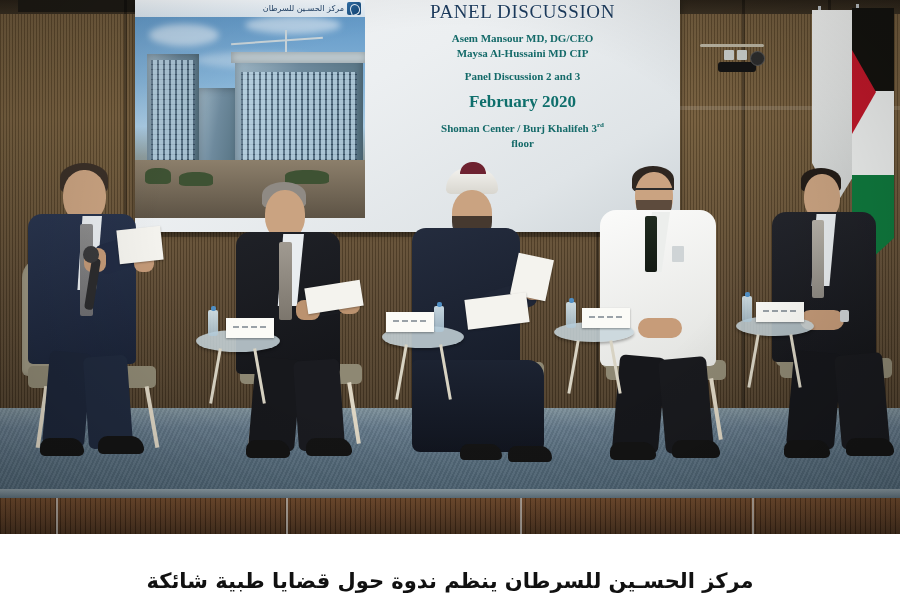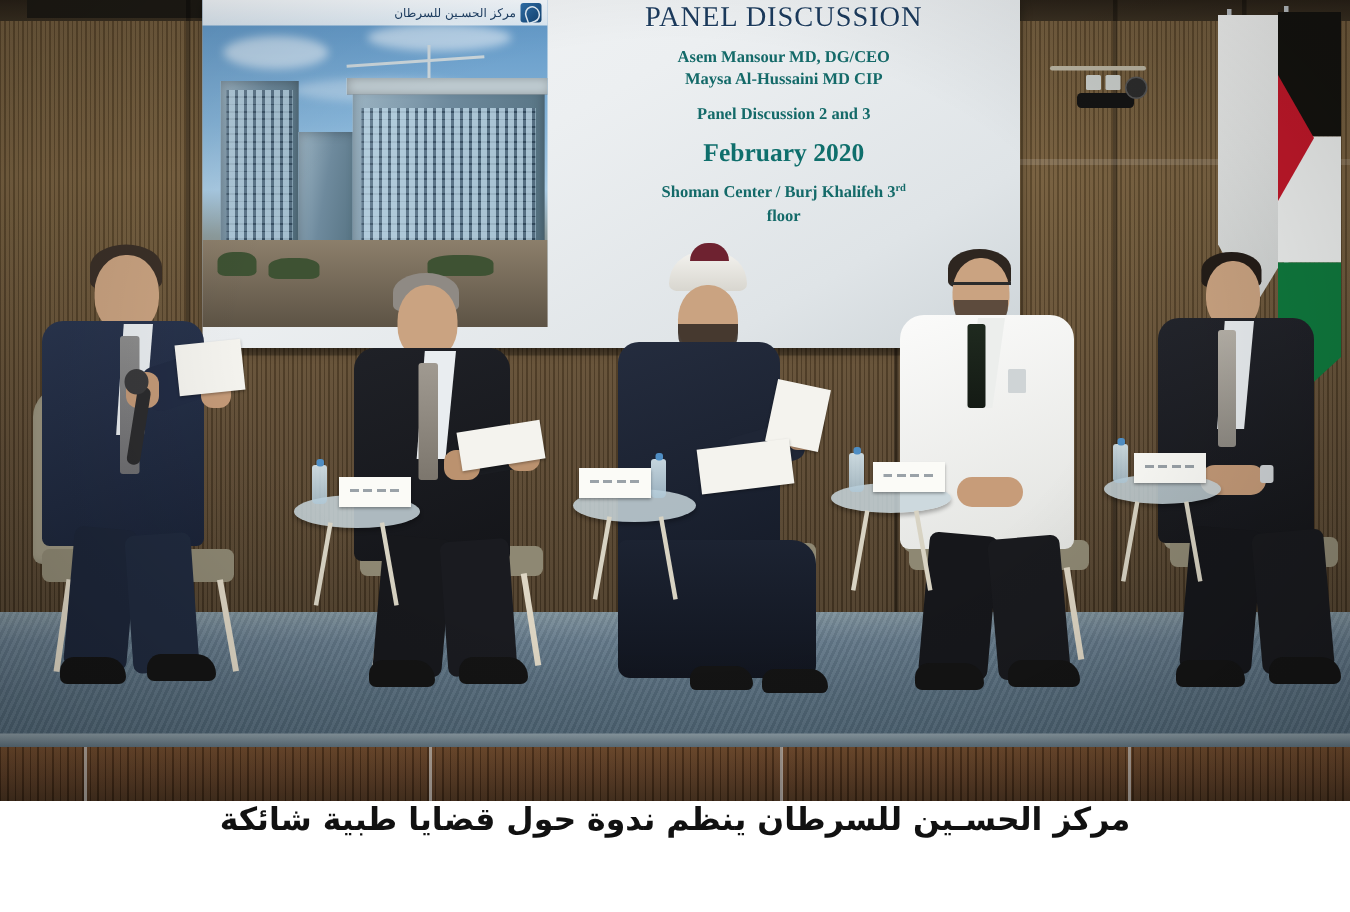--- a/index.html
+++ b/index.html
@@ -170,21 +170,21 @@
   .cam-lens{position:absolute;background:#2c2c2c;border-radius:50%;border:1px solid #555;}
   .cam-plate{position:absolute;background:#c8ccc9;border-radius:1px;}
 
   
   .grade{position:absolute;inset:0;pointer-events:none;
     background:radial-gradient(ellipse at 50% 42%,rgba(0,0,0,0) 45%,rgba(0,0,0,.22) 100%);}
 
   
   .caption{
     position:absolute;left:0;top:534px;width:900px;height:59px;
-    display:flex;align-items:flex-start;justify-content:center;background:#ffffff;border-radius:28px;
+    display:flex;align-items:flex-end;justify-content:center;background:#ffffff;border-radius:28px;
   }
   .caption-text{
     font-family:"DejaVu Sans", sans-serif;
     direction:rtl;font-weight:bold;font-size:21px;color:#111111;letter-spacing:0;
     white-space:nowrap;
   }
 </style>
 </head>
 <body>
 

